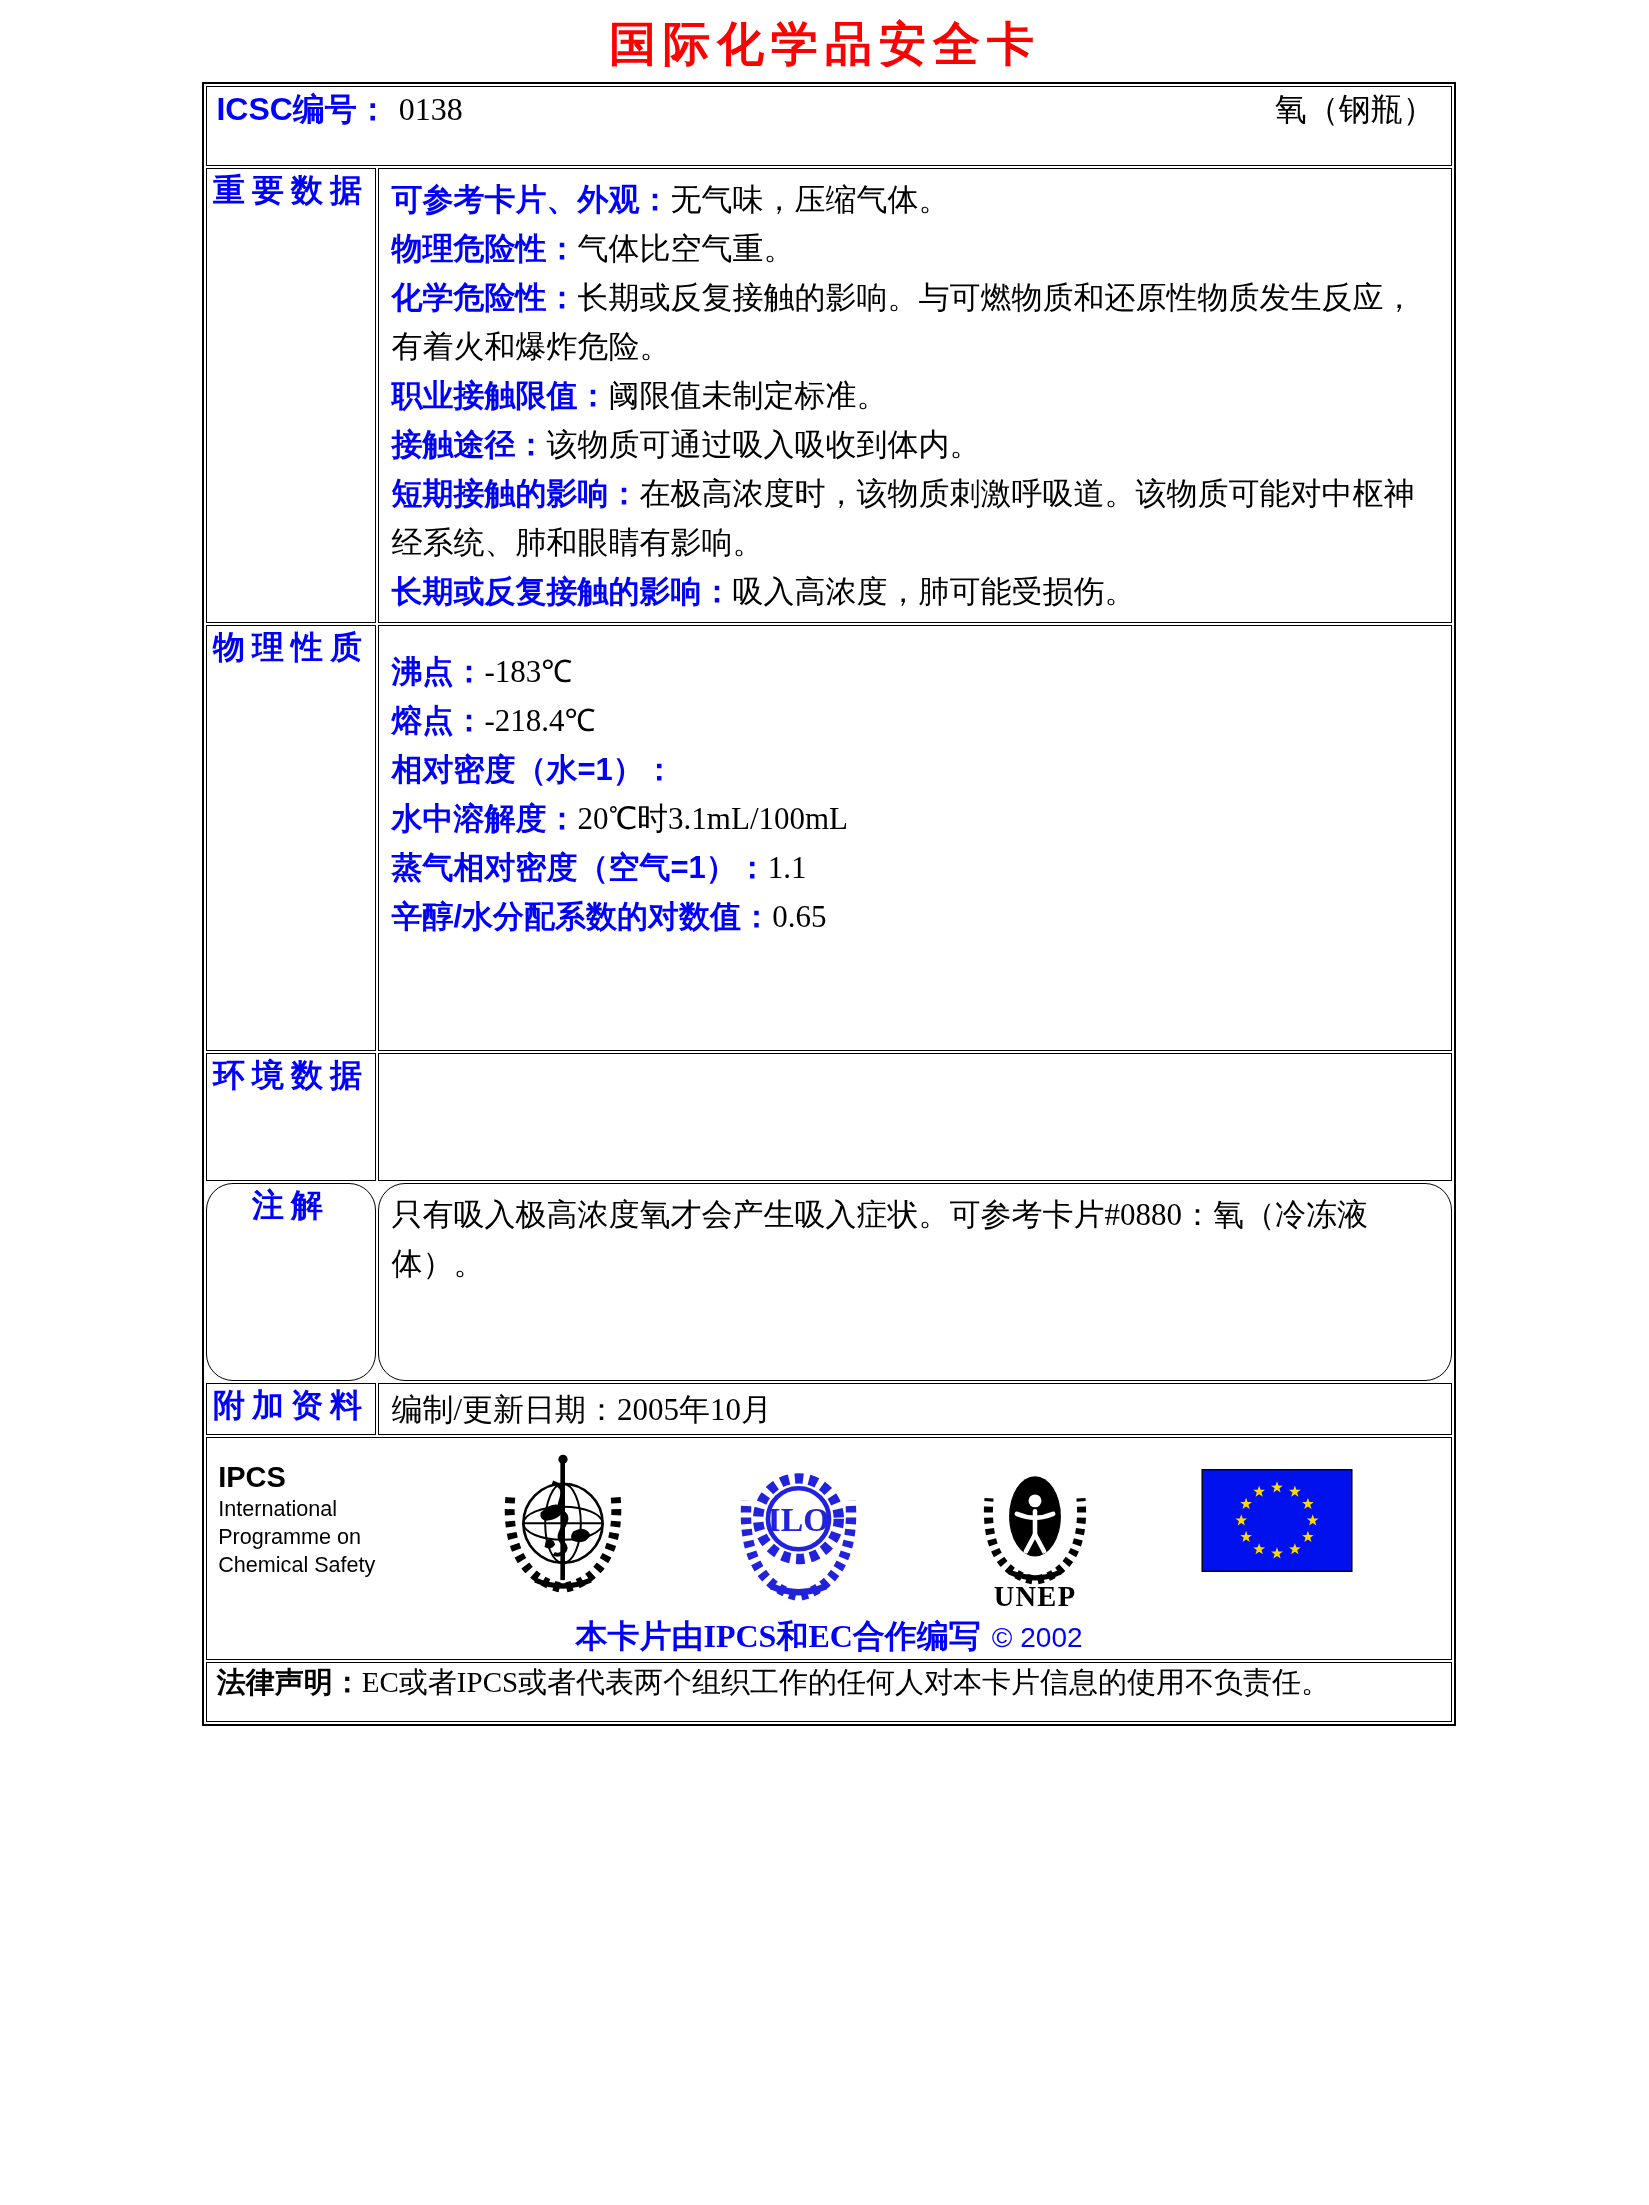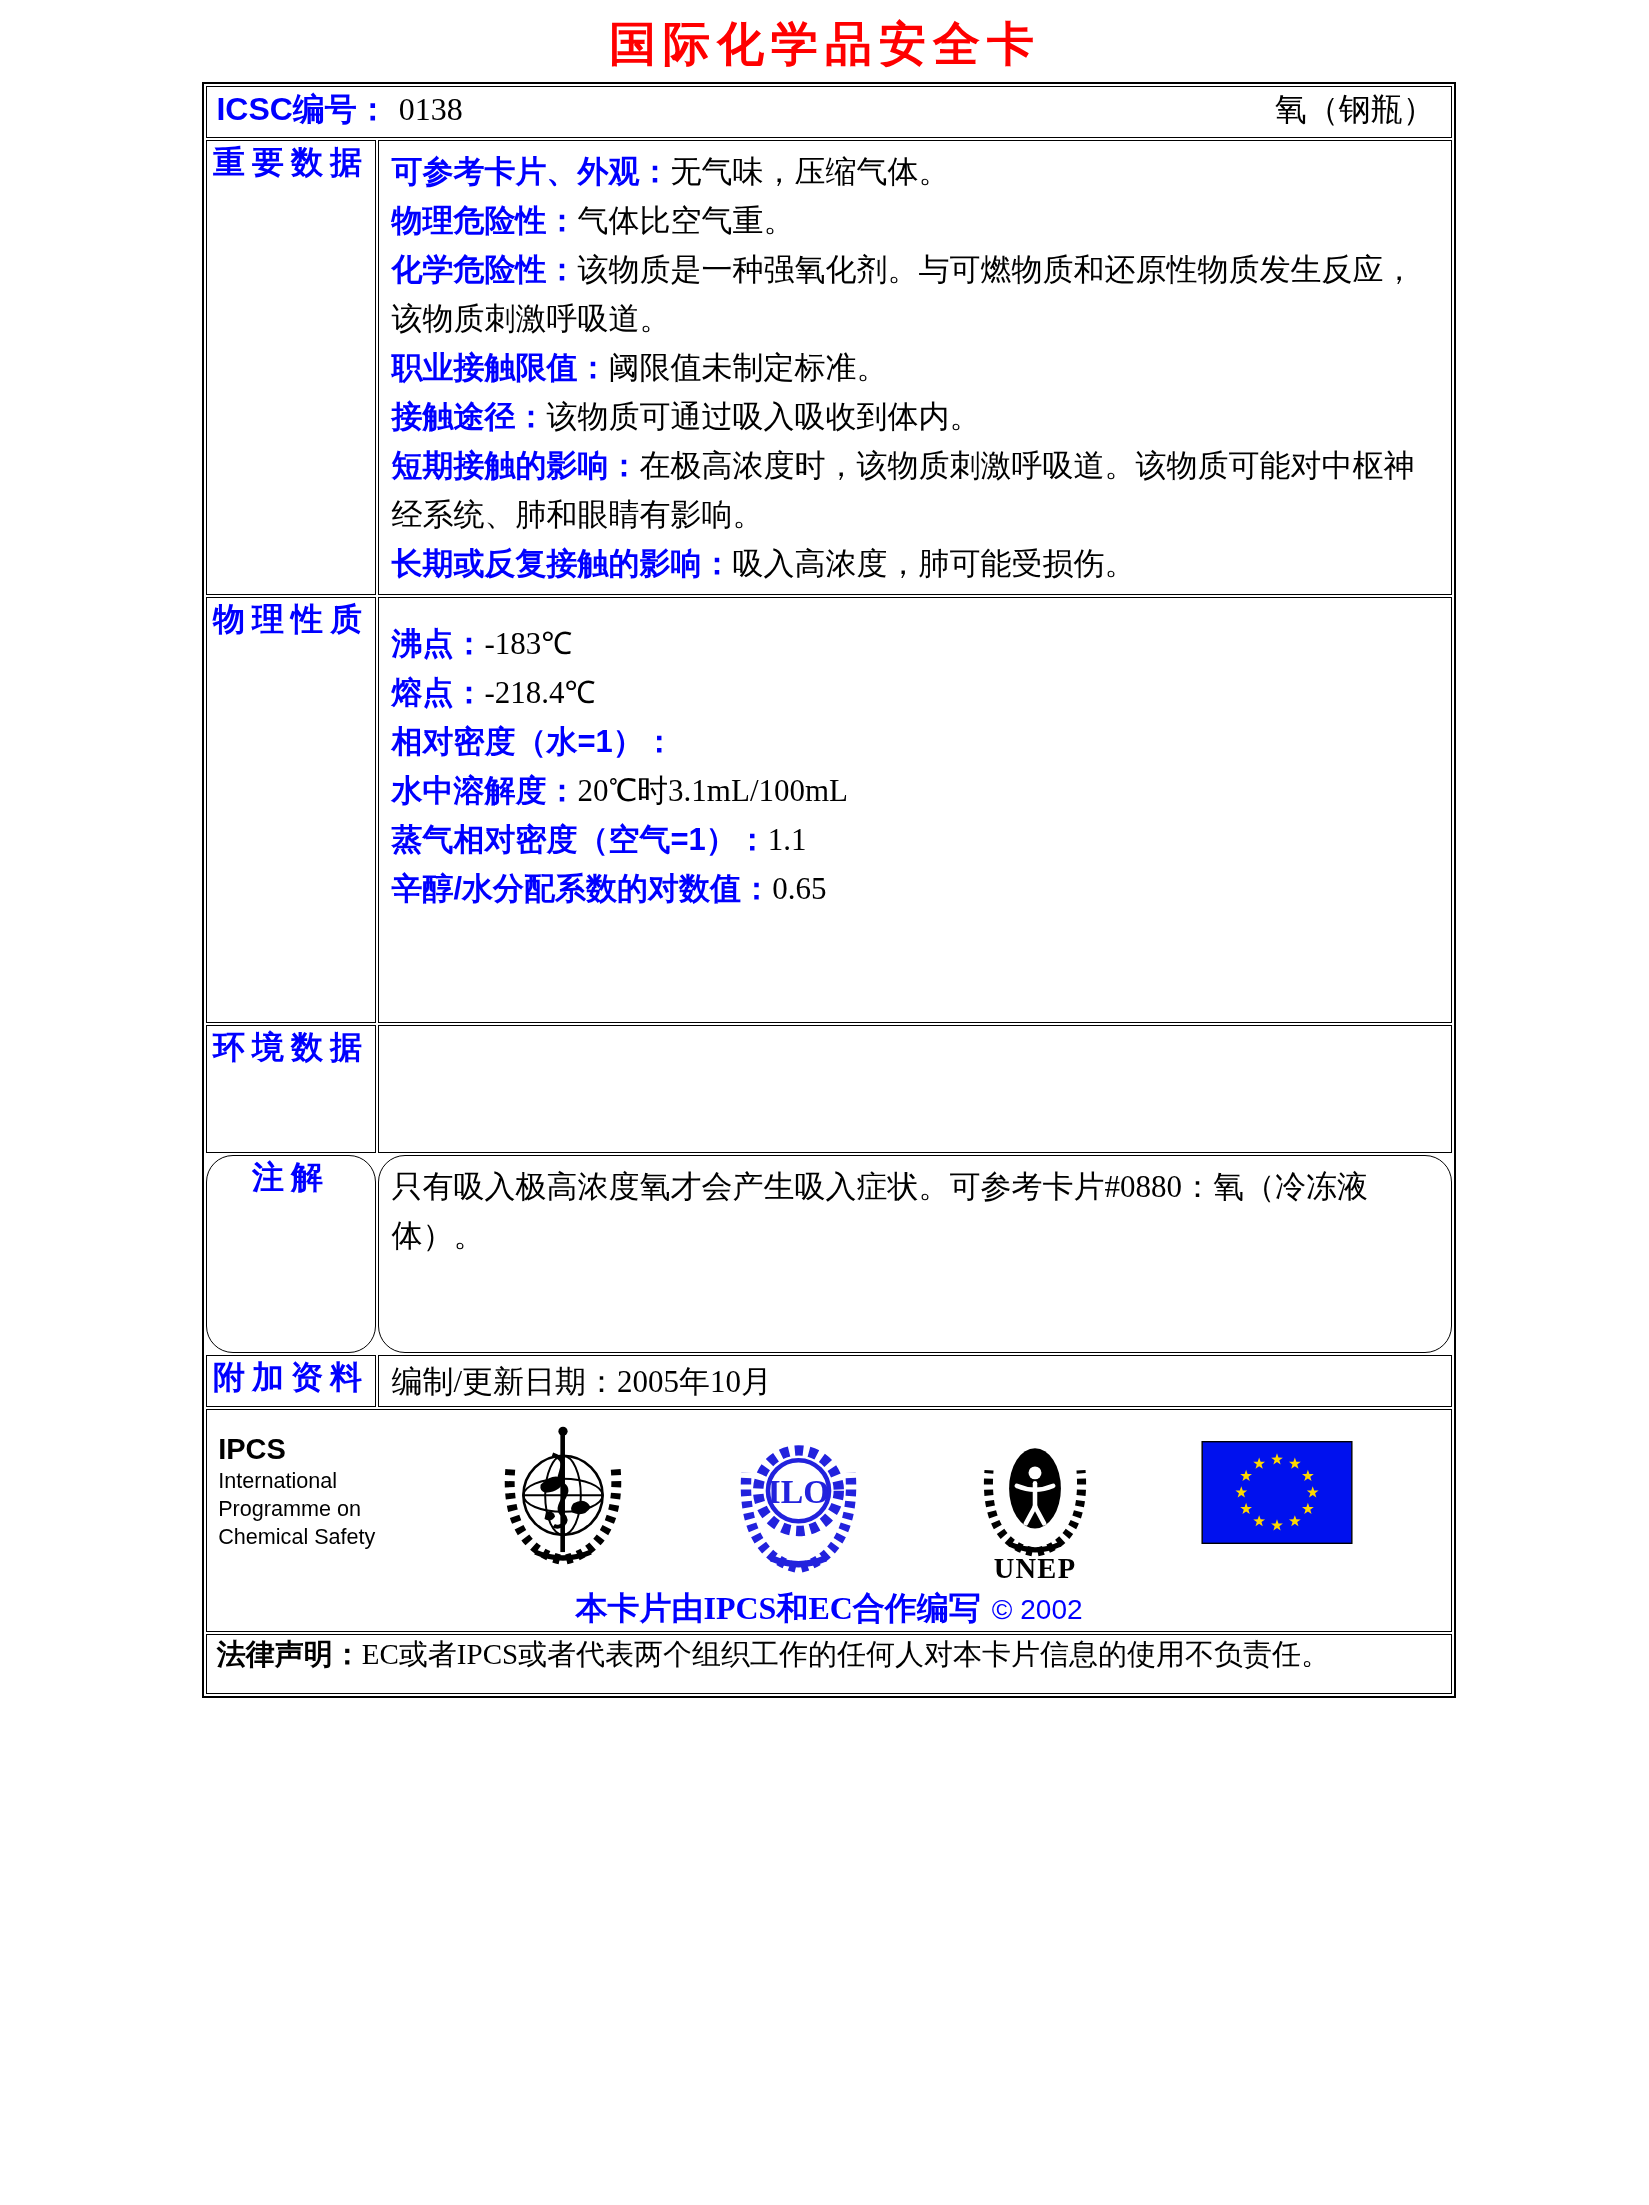--- a/index.html
+++ b/index.html
@@ -37,21 +37,21 @@
     background:#ffffff;
     border:2.8px solid #000;
     border-collapse:separate;
     border-spacing:2.1px;
   }
   table.icsc-table td{
     border:1.4px solid #000;
     background:#ffffff;
     vertical-align:top;
   }
-  td.header-cell{height:52px;vertical-align:middle;}
+  td.header-cell{height:80px;vertical-align:middle;}
   .header-inner{
     display:flex;
     justify-content:space-between;
     align-items:center;
     padding:0 15.3px 0 8.4px;
   }
   .icsc-label{
     color:var(--accent-blue);
     font-family:"Liberation Sans", sans-serif;
     font-weight:bold;
@@ -156,21 +156,21 @@
         <span class="substance-name">氧（钢瓶）</span>
       </div>
     </td>
   </tr>
 
   <tr>
     <td class="label-cell h-important">重要数据</td>
     <td class="content-cell h-important">
       <div><span class="field-name">可参考卡片、外观：</span><span class="field-value">无气味，压缩气体。</span></div>
       <div><span class="field-name">物理危险性：</span><span class="field-value">气体比空气重。</span></div>
-      <div><span class="field-name">化学危险性：</span><span class="field-value">该物质是一种强氧化剂。与可燃物质和还原性物质发生反应，该物质刺激呼吸道。</span></div>
+      <div><span class="field-name">化学危险性：</span><span class="field-value">长期或反复接触的影响。与可燃物质和还原性物质发生反应，有着火和爆炸危险。</span></div>
       <div><span class="field-name">职业接触限值：</span><span class="field-value">阈限值未制定标准。</span></div>
       <div><span class="field-name">接触途径：</span><span class="field-value">该物质可通过吸入吸收到体内。</span></div>
       <div><span class="field-name">短期接触的影响：</span><span class="field-value">在极高浓度时，该物质刺激呼吸道。该物质可能对中枢神经系统、肺和眼睛有影响。</span></div>
       <div><span class="field-name">长期或反复接触的影响：</span><span class="field-value">吸入高浓度，肺可能受损伤。</span></div>
     </td>
   </tr>
 
   <tr>
     <td class="label-cell h-physical">物理性质</td>
     <td class="content-cell pad-top h-physical">

